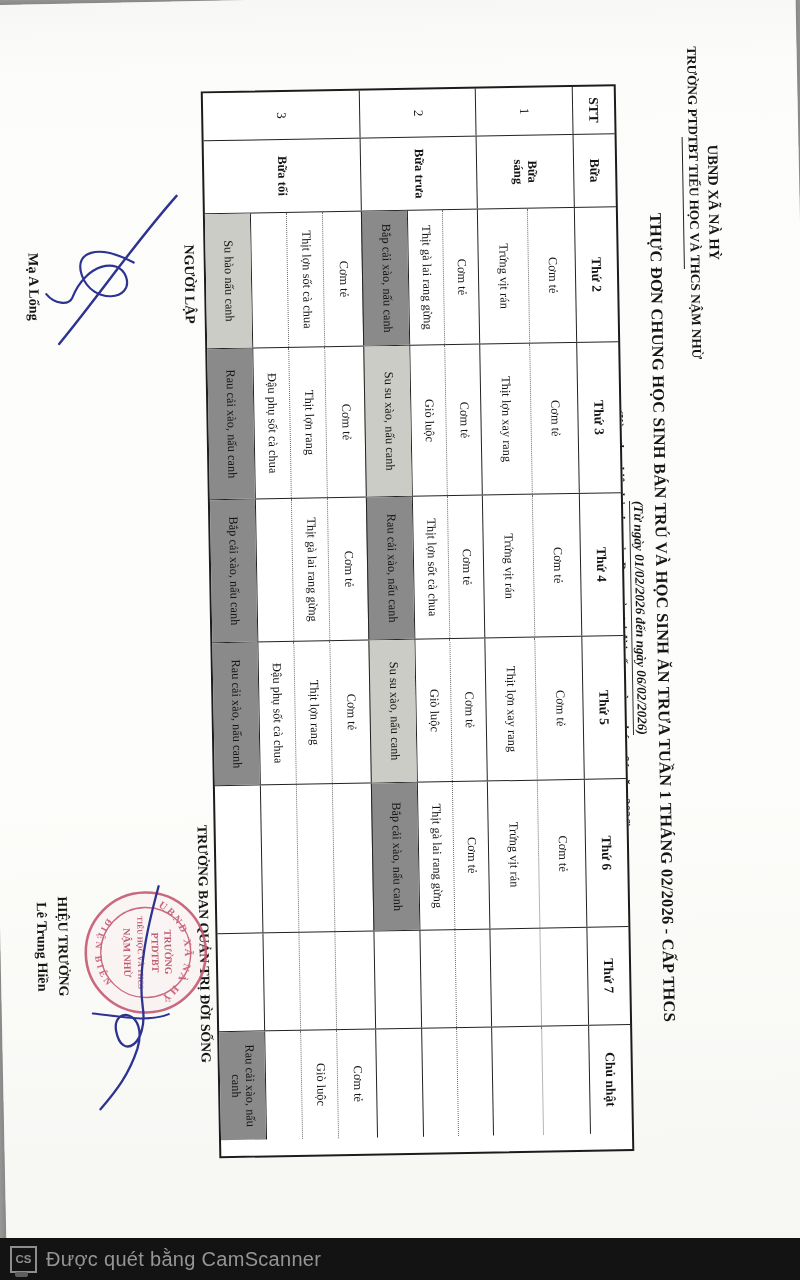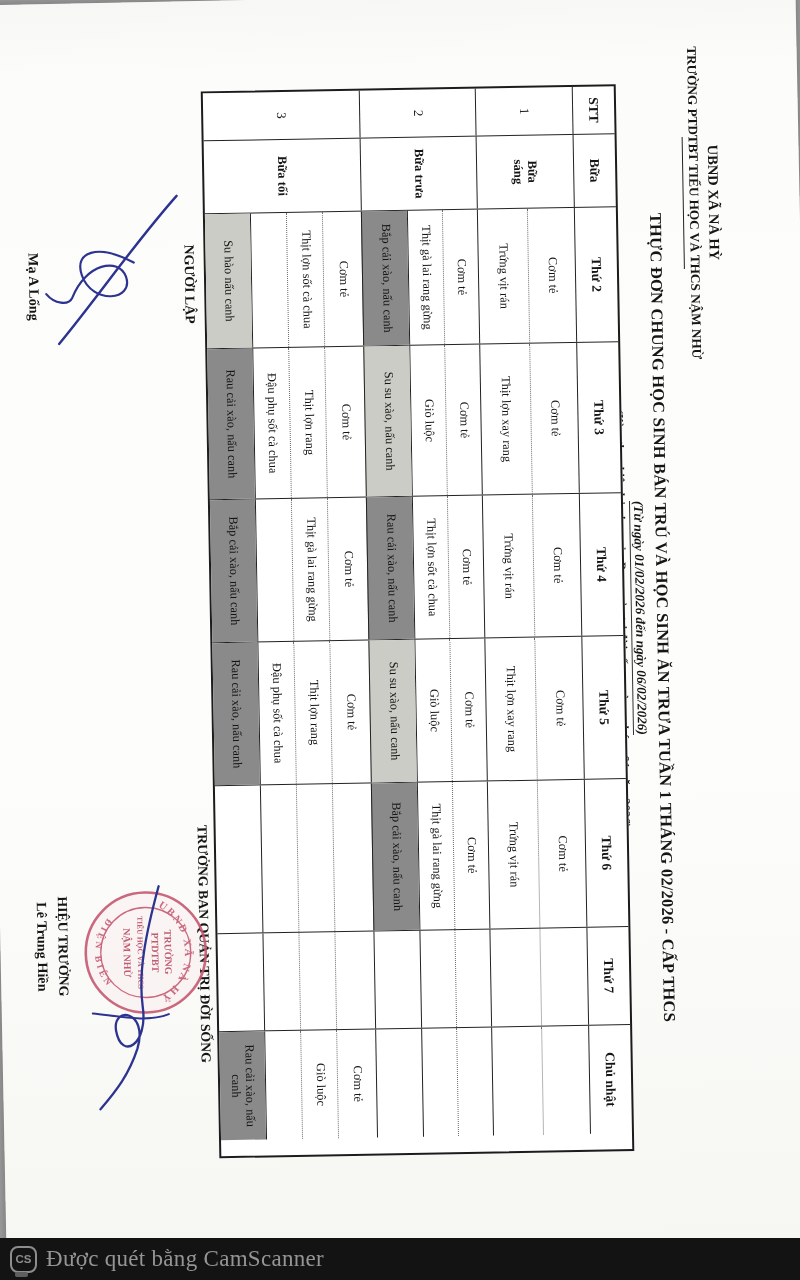--- a/index.html
+++ b/index.html
@@ -89,29 +89,29 @@
 
   .stamp{position:absolute;left:880px;top:572px;width:136px;height:136px;opacity:.88;}
 
   
   .cs-bar{
     position:absolute;left:0;bottom:0;width:800px;height:42px;background:#131313;
     display:flex;align-items:center;padding-left:10px;box-sizing:border-box;z-index:30;
     font-family:"Liberation Sans", sans-serif;
   }
   .cs-badge{
-    width:23px;height:23px;border:2.2px solid #8d8d8d;border-radius:8px;
+    width:23px;height:23px;border:2.2px solid #8d8d8d;border-radius:0;
     display:flex;align-items:center;justify-content:center;
     color:#8d8d8d;font-size:11.5px;font-weight:bold;position:relative;flex:0 0 auto;
   }
   .cs-badge::after{
     content:"";position:absolute;left:3px;bottom:-6px;width:13px;height:5px;
     background:#5f5f5f;border-radius:2px;
   }
-  .cs-text{margin-left:9px;color:#959595;font-size:23px;letter-spacing:.3px;font-family:Liberation Serif, serif;}
+  .cs-text{margin-left:9px;color:#959595;font-size:20px;letter-spacing:.3px;}
 </style>
 </head>
 <body>
 
 <div class="screen">
   <div class="paper"></div>
 
   <div class="doc">
 
     <div class="org">

